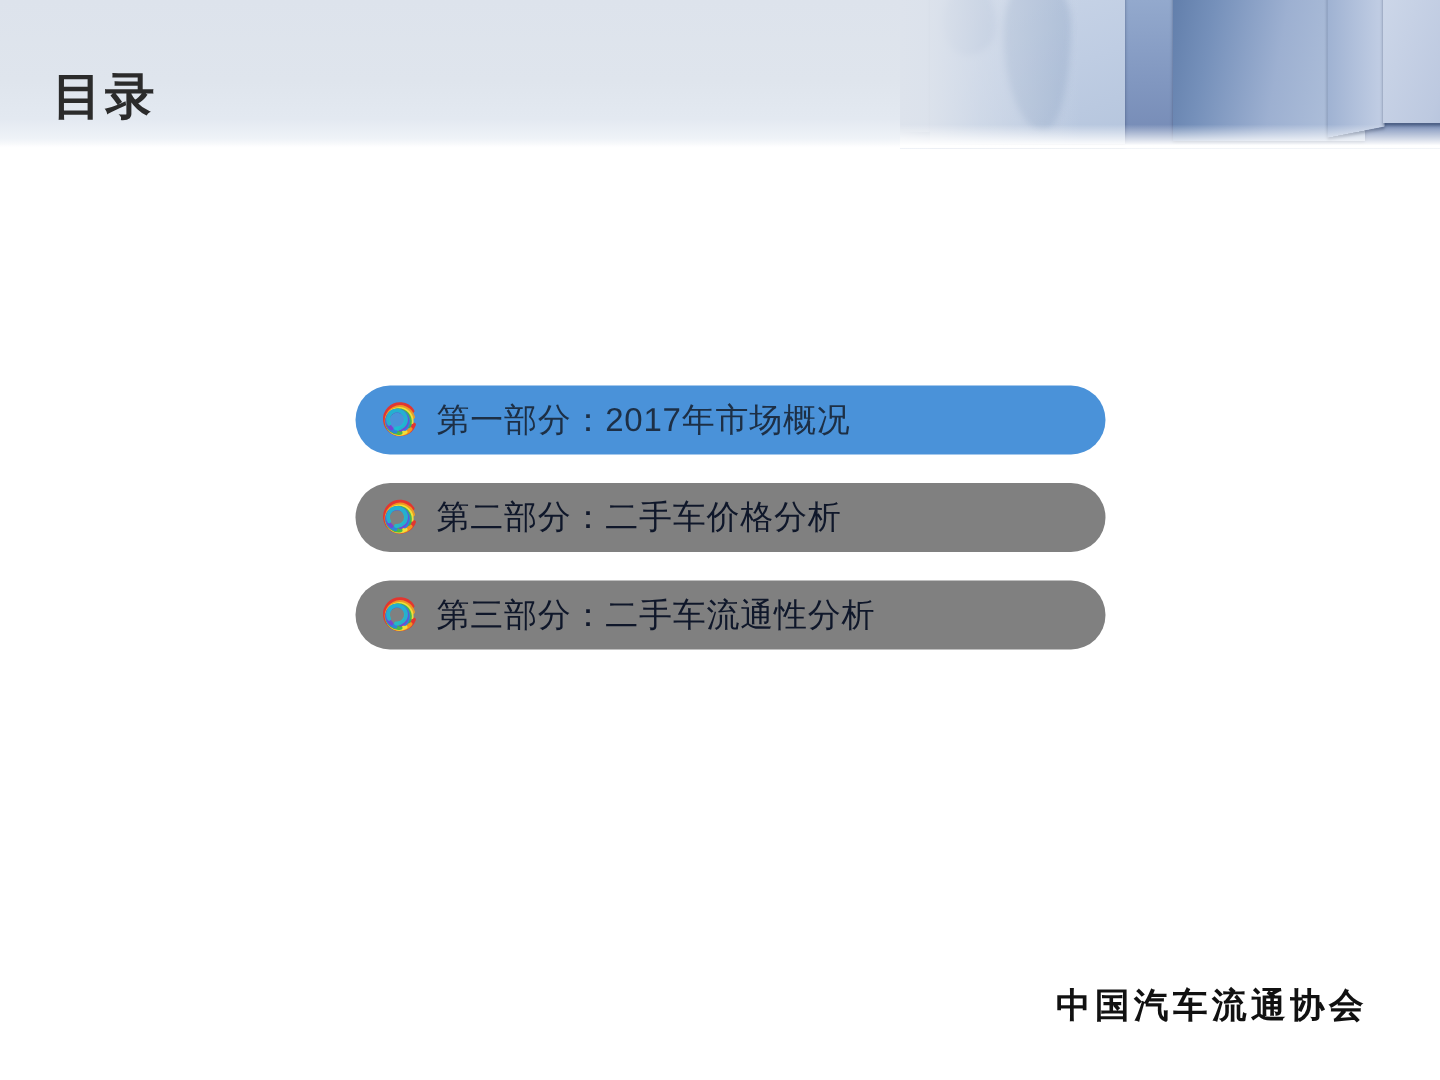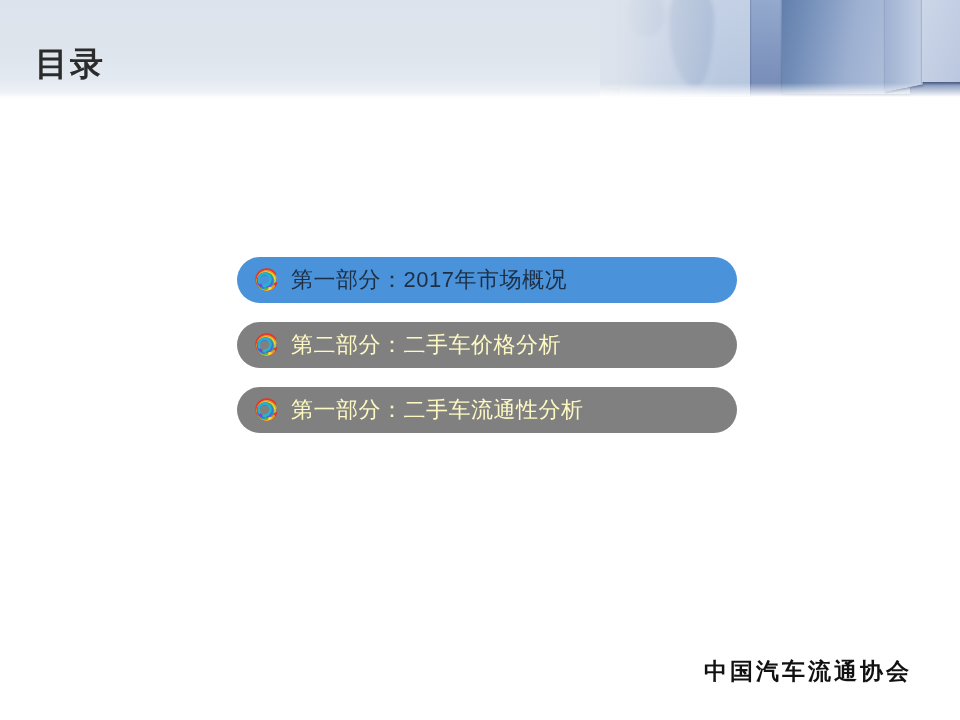--- a/index.html
+++ b/index.html
@@ -194,21 +194,21 @@
     font-size: 22px;
     line-height: 46px;
     white-space: nowrap;
     margin-left: 10px;
     letter-spacing: 0.5px;
   }
   .toc-item.active .toc-label {
     color: #1d2f45;
   }
   .toc-item.inactive .toc-label {
-    color: #fef9c3;
+    color: #0f172a;
   }
 
   
   .swirl {
     position: relative;
     width: 30px;
     height: 30px;
     flex: 0 0 30px;
   }
   .swirl svg { display: block; }
@@ -319,21 +319,21 @@
             <path d="M24 9 A10 10 0 1 0 25 18" stroke="#e8322a" opacity="0.95"></path>
             <path d="M23.3 10.2 A9 9 0 1 0 24.2 18.4" stroke="#f3a01d" opacity="0.9" transform="rotate(18 15 15)"></path>
             <path d="M22.6 11 A8.2 8.2 0 1 0 23.4 18.6" stroke="#f5e53b" opacity="0.9" transform="rotate(38 15 15)"></path>
             <path d="M22 11.6 A7.6 7.6 0 1 0 22.8 18.6" stroke="#37b44a" opacity="0.9" transform="rotate(58 15 15)"></path>
             <path d="M21.5 12.1 A7 7 0 1 0 22.2 18.6" stroke="#2e7fe0" opacity="0.95" transform="rotate(80 15 15)"></path>
             <path d="M21 12.5 A6.5 6.5 0 1 0 21.7 18.5" stroke="#7b3fd1" opacity="0.9" transform="rotate(104 15 15)"></path>
             <path d="M20.6 12.9 A6 6 0 1 0 21.2 18.4" stroke="#16c3cf" opacity="0.85" transform="rotate(130 15 15)"></path>
           </g>
         </svg>
       </span>
-      <span class="toc-label">第一部分：二手车流通性分析</span>
+      <span class="toc-label">第三部分：二手车流通性分析</span>
     </div>
 
   </div>
 
   <div class="logo">
     <div class="logo-text">
       <div class="logo-cn">中国汽车流通协会</div>
       <div class="logo-en">China Automobile Dealers Association</div>
     </div>
   </div>

